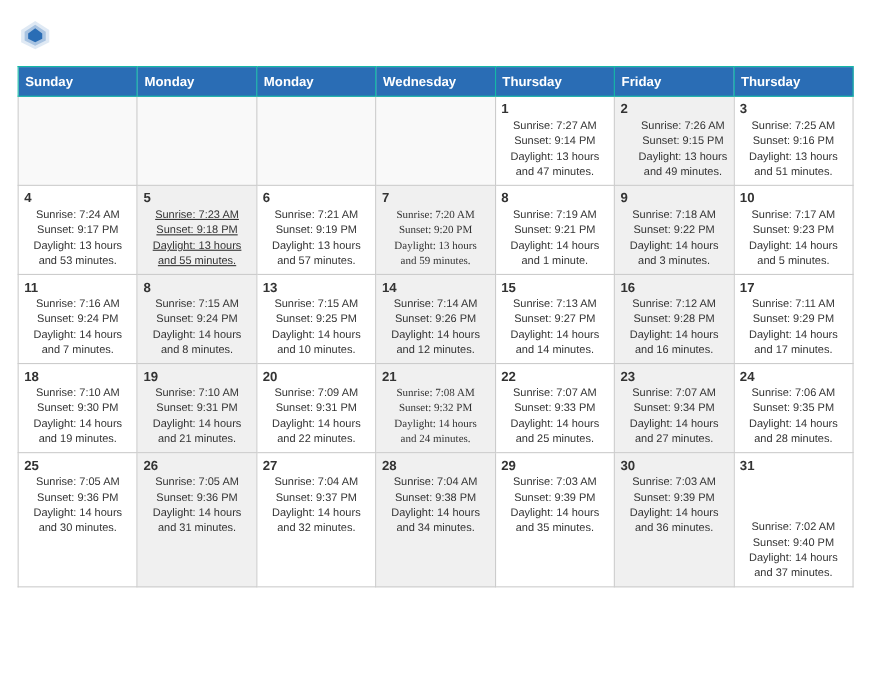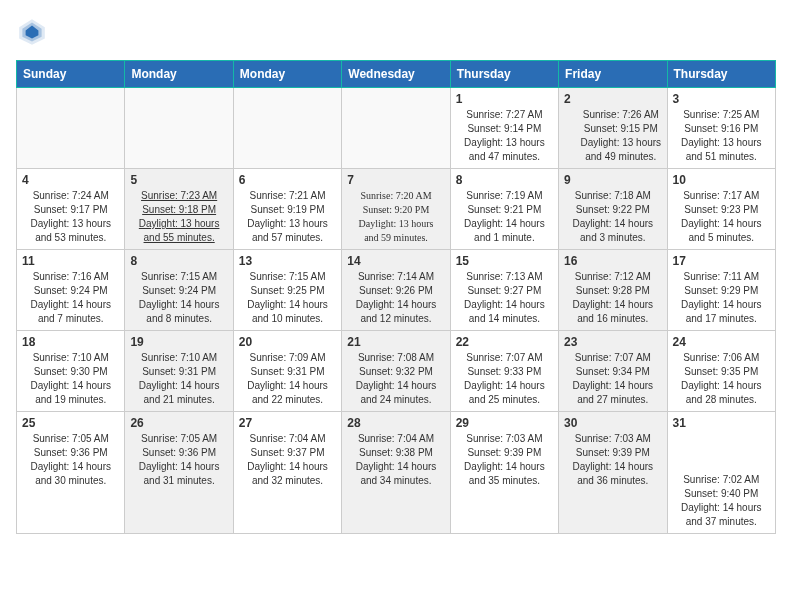--- a/index.html
+++ b/index.html
@@ -273,21 +273,21 @@
         </td>
         <td>
           <div class="day-num">20</div>
           <div class="day-info" style="white-space: pre-line;">Sunrise: 7:09 AM
 Sunset: 9:31 PM
 Daylight: 14 hours
 and 22 minutes.</div>
         </td>
         <td class="shaded">
           <div class="day-num">21</div>
-          <div class="day-info" style="white-space: pre-line;">Sunrise: 7:08 AM
+          <div class="day-info" style="white-space: pre-line; font-family: Liberation Serif, serif;">Sunrise: 7:08 AM
 Sunset: 9:32 PM
 Daylight: 14 hours
 and 24 minutes.</div>
         </td>
         <td>
           <div class="day-num">22</div>
           <div class="day-info" style="white-space: pre-line;">Sunrise: 7:07 AM
 Sunset: 9:33 PM
 Daylight: 14 hours
 and 25 minutes.</div>

